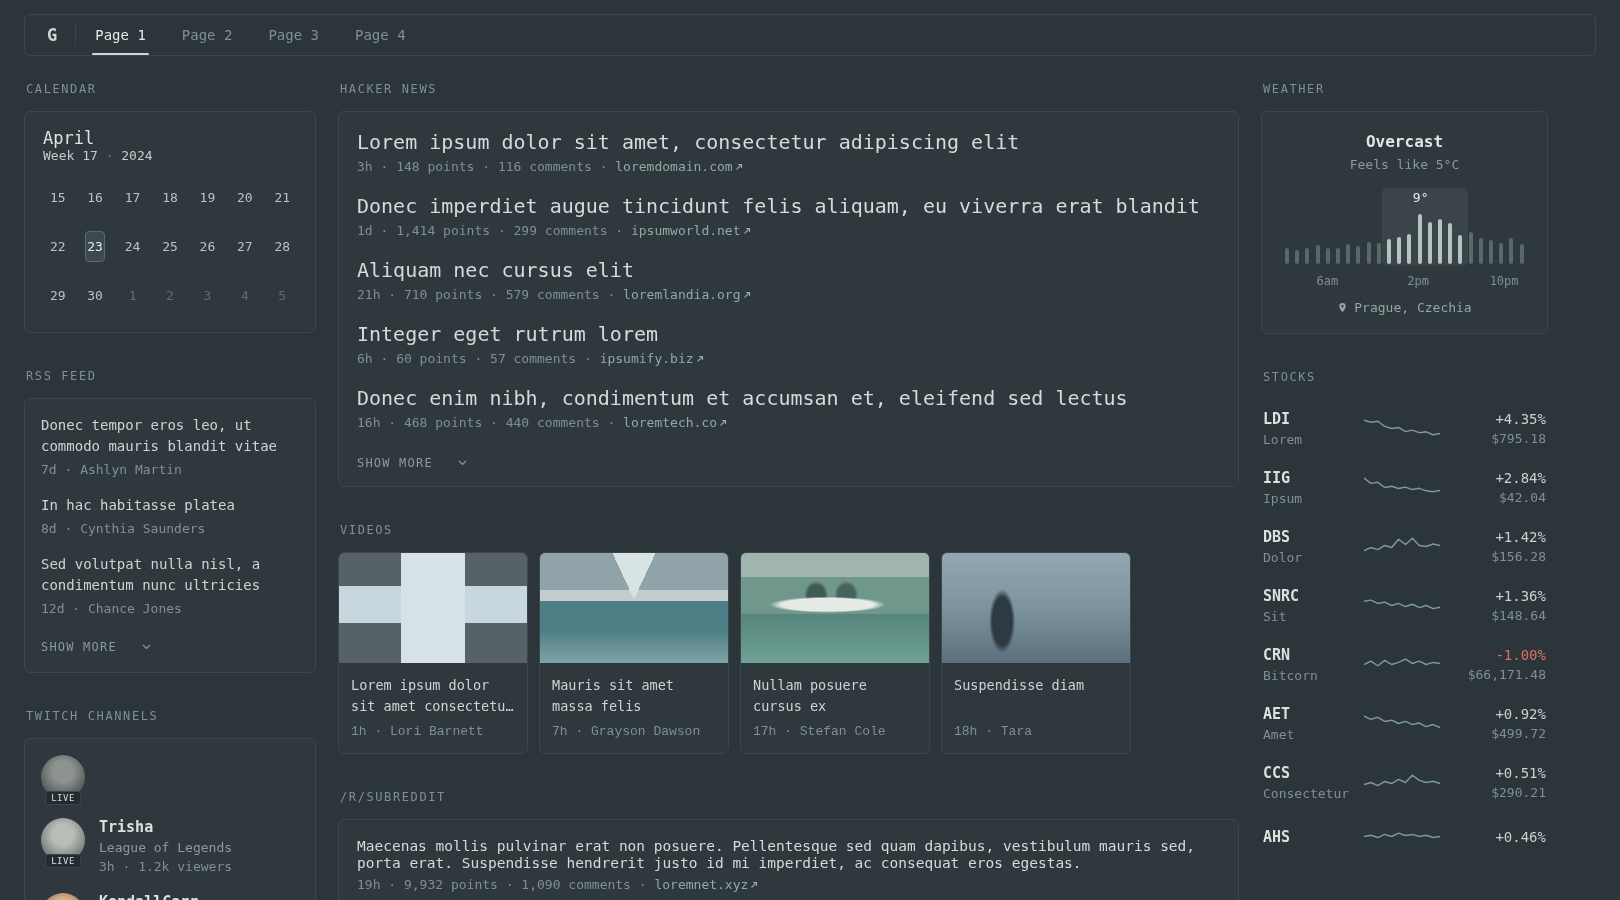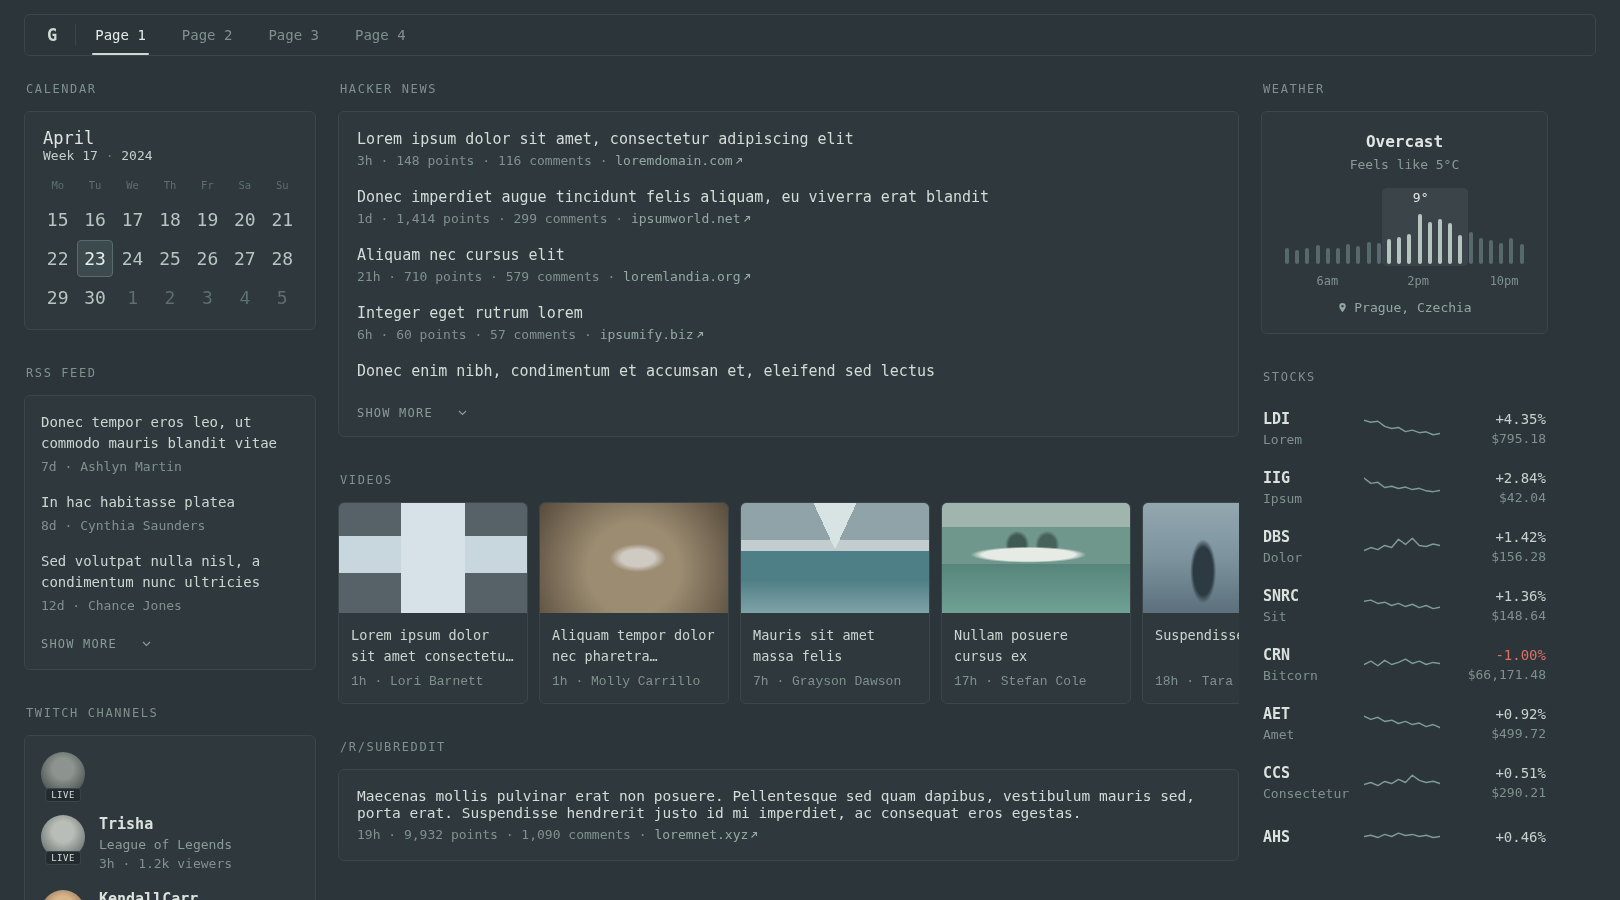--- a/index.html
+++ b/index.html
@@ -59,21 +59,21 @@
 
   
   .calendar-card { padding: 16px 14px 12px; }
   .cal-head { display: flex; justify-content: space-between; align-items: baseline; margin-bottom: 10px; padding: 0 4px; flex-direction: column; }
   .cal-month { font-size: 17px; color: #dee5e0; }
   .cal-week { font-size: 13px; color: #c4cfca; }
   .cal-sep { color: #6b7d7b; }
   .cal-grid { display: grid; grid-template-columns: repeat(7, 1fr); text-align: center; }
   .dow { font-size: 10.5px; color: #5d6f6e; padding: 6px 0 9px; }
   .day {
-    font-size: 18px; color: #b7c4c0; padding: 7px 0; margin: 1px;
+    font-size: 13px; color: #b7c4c0; padding: 7px 0; margin: 9px;
     border-radius: 4px; border: 1px solid transparent; text-align: center;
   }
   .day.muted { color: #5d6f6e; }
   .day.selected { background: #3c4a4e; border-color: #5a6b6e; color: #e6ece8; }
 
   
   .rss-card, .twitch-card { padding: 16px; }
   .rss-item { margin-bottom: 18px; }
   .rss-title { font-size: 14px; line-height: 21px; color: #ccd6d0; cursor: pointer; }
   .tw-item { display: flex; gap: 14px; margin-bottom: 19px; cursor: pointer; }
@@ -86,21 +86,21 @@
     background: #232b2e; border: 1px solid #3b474b; color: #d6dedb;
     font-size: 9px; letter-spacing: .5px; padding: 1px 5px; border-radius: 3px;
   }
   .tw-name { font-size: 15px; font-weight: bold; color: #dbe2dd; }
   .tw-game { font-size: 13px; color: #8a9b98; margin-top: 4px; }
   .tw-meta { font-size: 13px; color: #7f918e; margin-top: 4px; }
 
   
   .hn-card { padding: 18px 18px 14px; }
   .hn-item { margin-bottom: 20px; }
-  .hn-title { font-size: 15px; color: #d3dcd6; cursor: pointer; }
+  .hn-title { font-size: 20px; color: #d3dcd6; cursor: pointer; }
 
   
   .videos-row { display: flex; gap: 11px; overflow: hidden; width: 901px; }
   .video-card { width: 190px; flex: none; border: 1px solid #3b474b; border-radius: 6px; background: rgba(255,255,255,0.015); cursor: pointer; }
   .video-thumb { height: 110px; border-radius: 5px 5px 0 0; }
   .thumb-1 {
     background:
       linear-gradient(to right, rgba(0,0,0,0) 0 33%, #d6e2e8 33% 67%, rgba(0,0,0,0) 67%),
       linear-gradient(to bottom, rgba(0,0,0,0) 0 30%, #c8d6dd 30% 64%, rgba(0,0,0,0) 64%),
       #566168;
@@ -196,29 +196,20 @@
       <h2 class="section-title">CALENDAR</h2>
       <div class="card calendar-card">
         <div class="cal-head">
           <span class="cal-month">April</span>
           <span class="cal-week">
             <span>Week 17</span>
             <span class="cal-sep">·</span>
             <span class="cal-year">2024</span>
           </span>
         </div>
-        <div class="cal-grid" id="cal-dow">
-            <span class="dow">Mo</span>
-            <span class="dow">Tu</span>
-            <span class="dow">We</span>
-            <span class="dow">Th</span>
-            <span class="dow">Fr</span>
-            <span class="dow">Sa</span>
-            <span class="dow">Su</span>
-          </div>
         <div class="cal-grid" id="cal-days">
             <span class="day">15</span>
             <span class="day">16</span>
             <span class="day">17</span>
             <span class="day">18</span>
             <span class="day">19</span>
             <span class="day">20</span>
             <span class="day">21</span>
             <span class="day">22</span>
             <span class="day selected">23</span>
@@ -323,46 +314,42 @@
                   </svg></a></div>
    </div>
             <div class="hn-item">
      <div class="hn-title">Integer eget rutrum lorem</div>
      <div class="meta">6h · 60 points · 57 comments · <a class="meta-link">ipsumify.biz<svg class="ext-ic" width="8" height="8" viewBox="0 0 8 8">
                     <path d="M1.5 6.5L6.5 1.5M3 1.5h3.5V5" stroke="currentColor" stroke-width="1.1" fill="none"></path>
                   </svg></a></div>
    </div>
             <div class="hn-item">
      <div class="hn-title">Donec enim nibh, condimentum et accumsan et, eleifend sed lectus</div>
+     <div class="meta">16h · 468 points · 440 comments · <a class="meta-link">loremtech.co<svg class="ext-ic" width="8" height="8" viewBox="0 0 8 8">
+                    <path d="M1.5 6.5L6.5 1.5M3 1.5h3.5V5" stroke="currentColor" stroke-width="1.1" fill="none"></path>
+                  </svg></a></div>
    </div>
           </div>
         <button class="show-more">
           <span>SHOW MORE</span>
           <svg width="9" height="6" viewBox="0 0 9 6">
               <path d="M1 1l3.5 3.5L8 1" stroke="currentColor" stroke-width="1.2" fill="none"></path>
             </svg>
         </button>
       </div>
     </section>
 
     <section class="widget">
       <h2 class="section-title">VIDEOS</h2>
       <div class="videos-row" id="videos-row">
           <div class="video-card">
      <div class="video-thumb thumb-1"></div>
      <div class="video-body">
        <div class="video-title">Lorem ipsum dolor sit amet consectetu…</div>
        <div class="video-meta">1h · Lori Barnett</div>
-     </div>
-   </div>
-          <div class="video-card">
-     <div class="video-thumb thumb-2"></div>
-     <div class="video-body">
-       <div class="video-title">Aliquam tempor dolor nec pharetra…</div>
-       <div class="video-meta">1h · Molly Carrillo</div>
      </div>
    </div>
           <div class="video-card">
      <div class="video-thumb thumb-3"></div>
      <div class="video-body">
        <div class="video-title">Mauris sit amet massa felis</div>
        <div class="video-meta">7h · Grayson Dawson</div>
      </div>
    </div>
           <div class="video-card">

